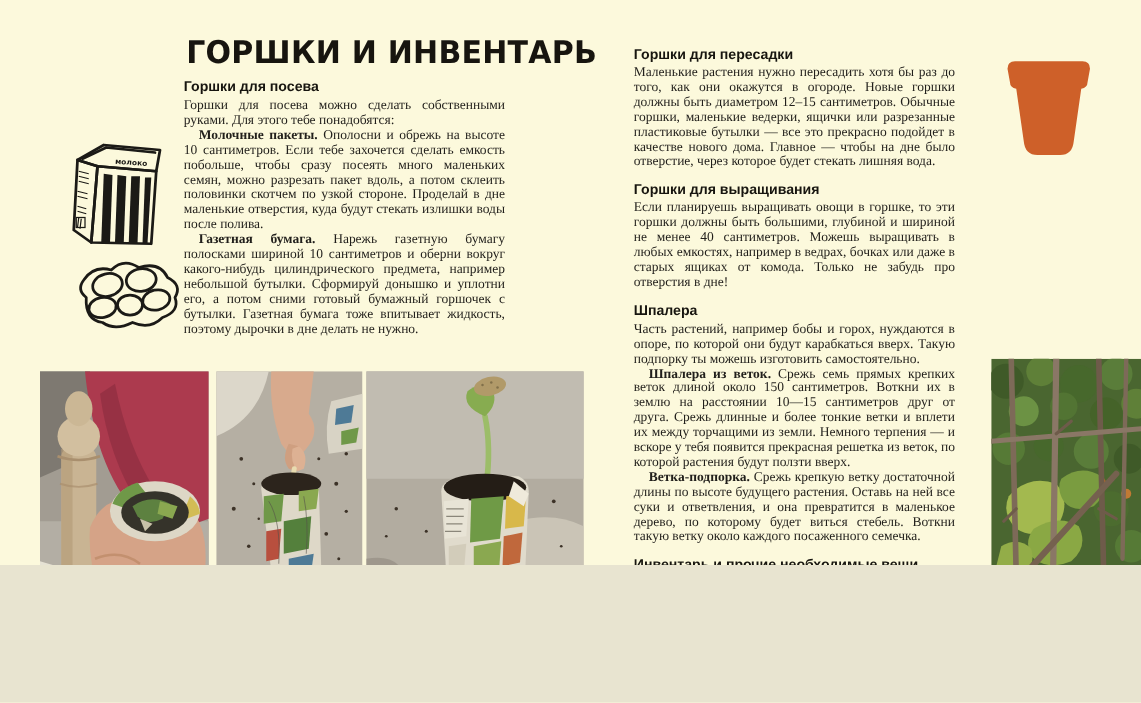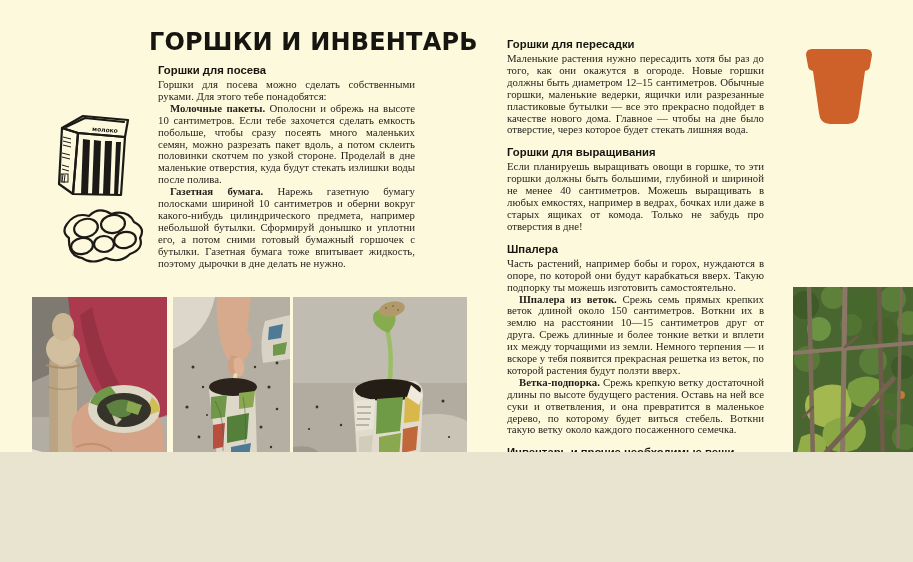--- a/index.html
+++ b/index.html
@@ -5,21 +5,21 @@
   html,body{margin:0;padding:0;background:#e8e4d0;}
   .spread{position:relative;width:913px;height:452px;background:#FCF9DC;overflow:hidden;
           font-family:"Liberation Serif", serif;color:#211f1b;}
   
   .title{position:absolute;left:149px;top:27px;margin:0;
          font-family:"DejaVu Sans", sans-serif;font-weight:bold;font-size:25px;
          letter-spacing:0.2px;color:#17150f;transform:scaleX(0.96);transform-origin:left top;white-space:nowrap;}
   
   .col{position:absolute;width:257px;font-size:10.8px;line-height:11.9px;text-align:justify;
        -webkit-hyphens:auto;hyphens:auto;}
-  .col-left{left:158px;top:64px;}
+  .col-left{left:147px;top:64px;}
   .col-right{left:507px;top:38px;}
   .col h2{font-family:"Liberation Sans", sans-serif;font-size:11.3px;line-height:13px;
           margin:10px 0 2px 0;color:#17150f;}
   .col section:first-child h2{margin-top:0;}
   .col p{margin:0;text-indent:12px;}
   .col p.noindent{text-indent:0;}
   .lead{font-weight:bold;}
   
   .footer{position:absolute;top:515px;font-family:"DejaVu Sans", sans-serif;font-weight:bold;
           font-size:10px;letter-spacing:1.3px;color:#17150f;white-space:nowrap;transform:scaleX(0.95);}

